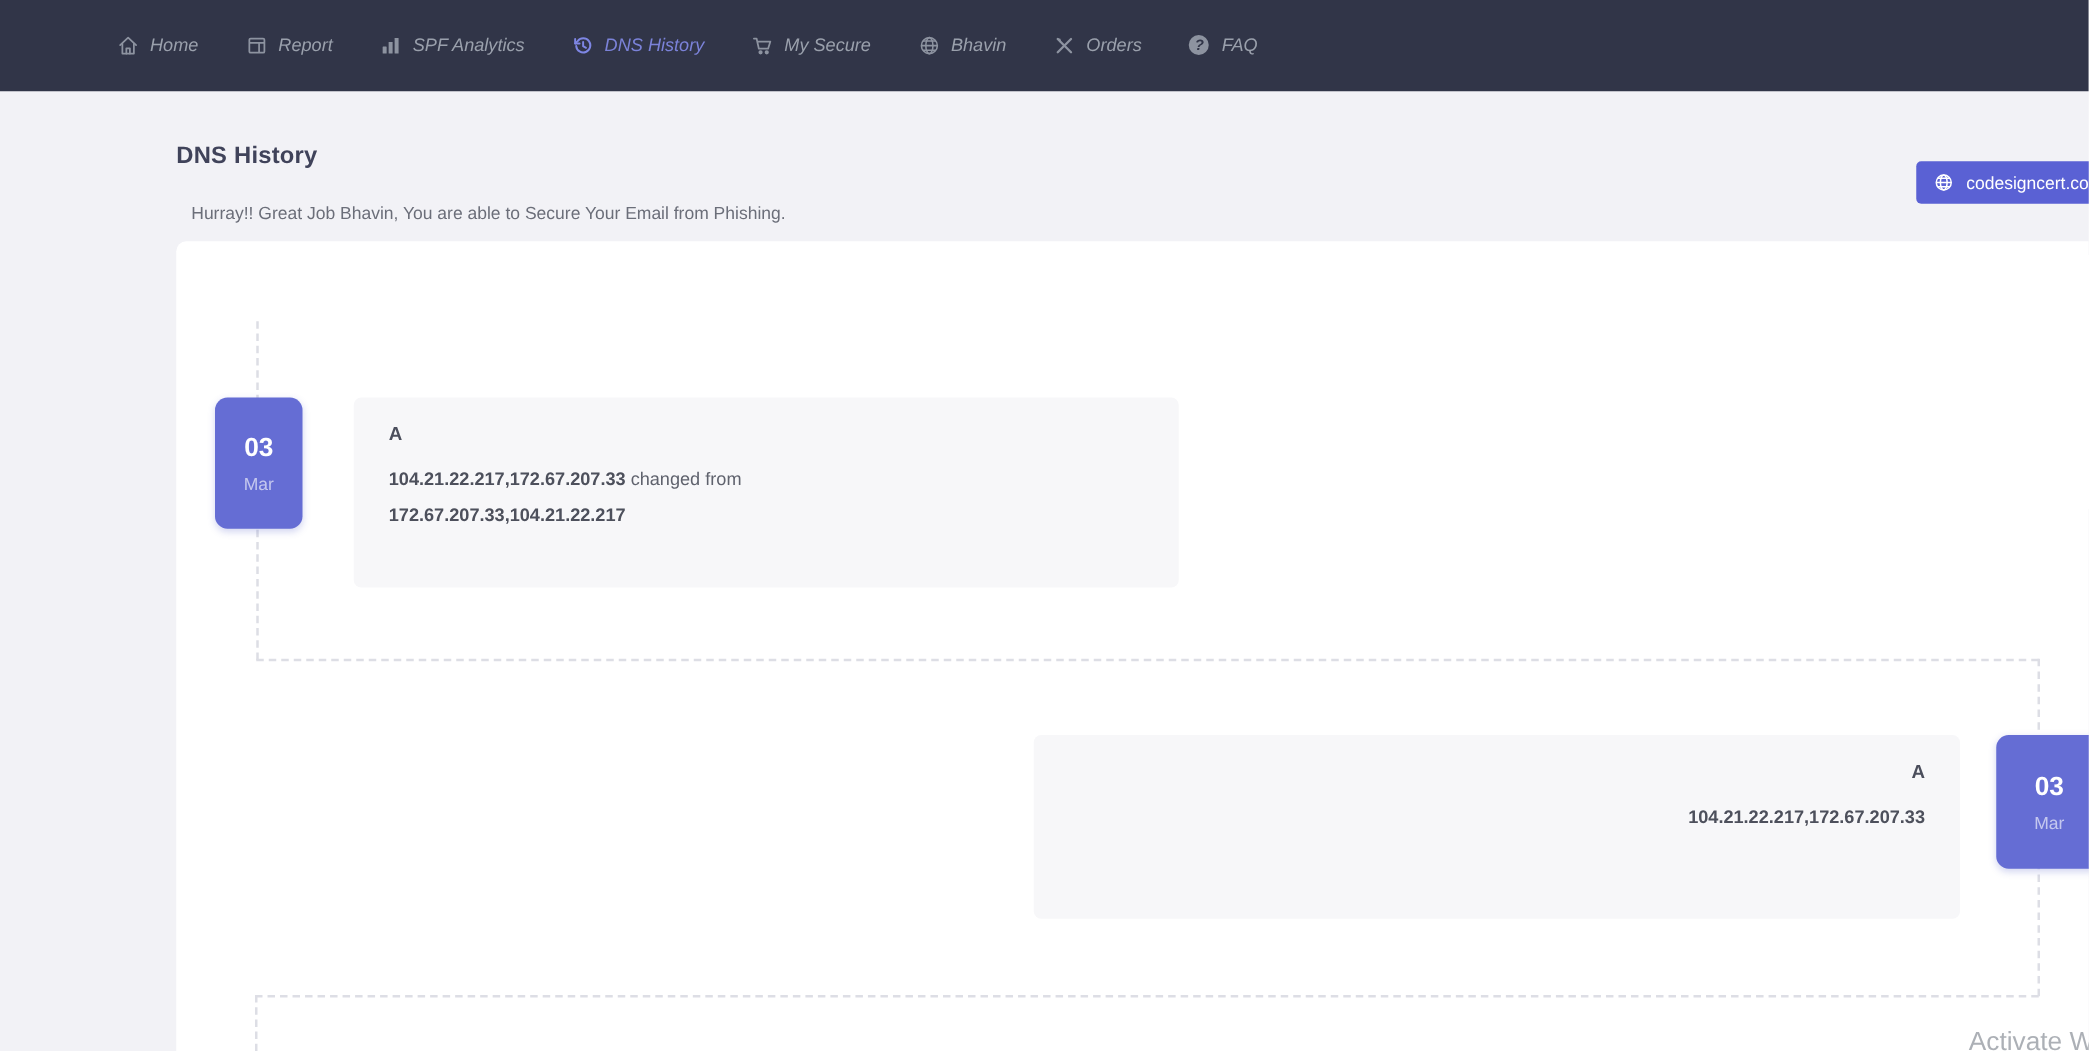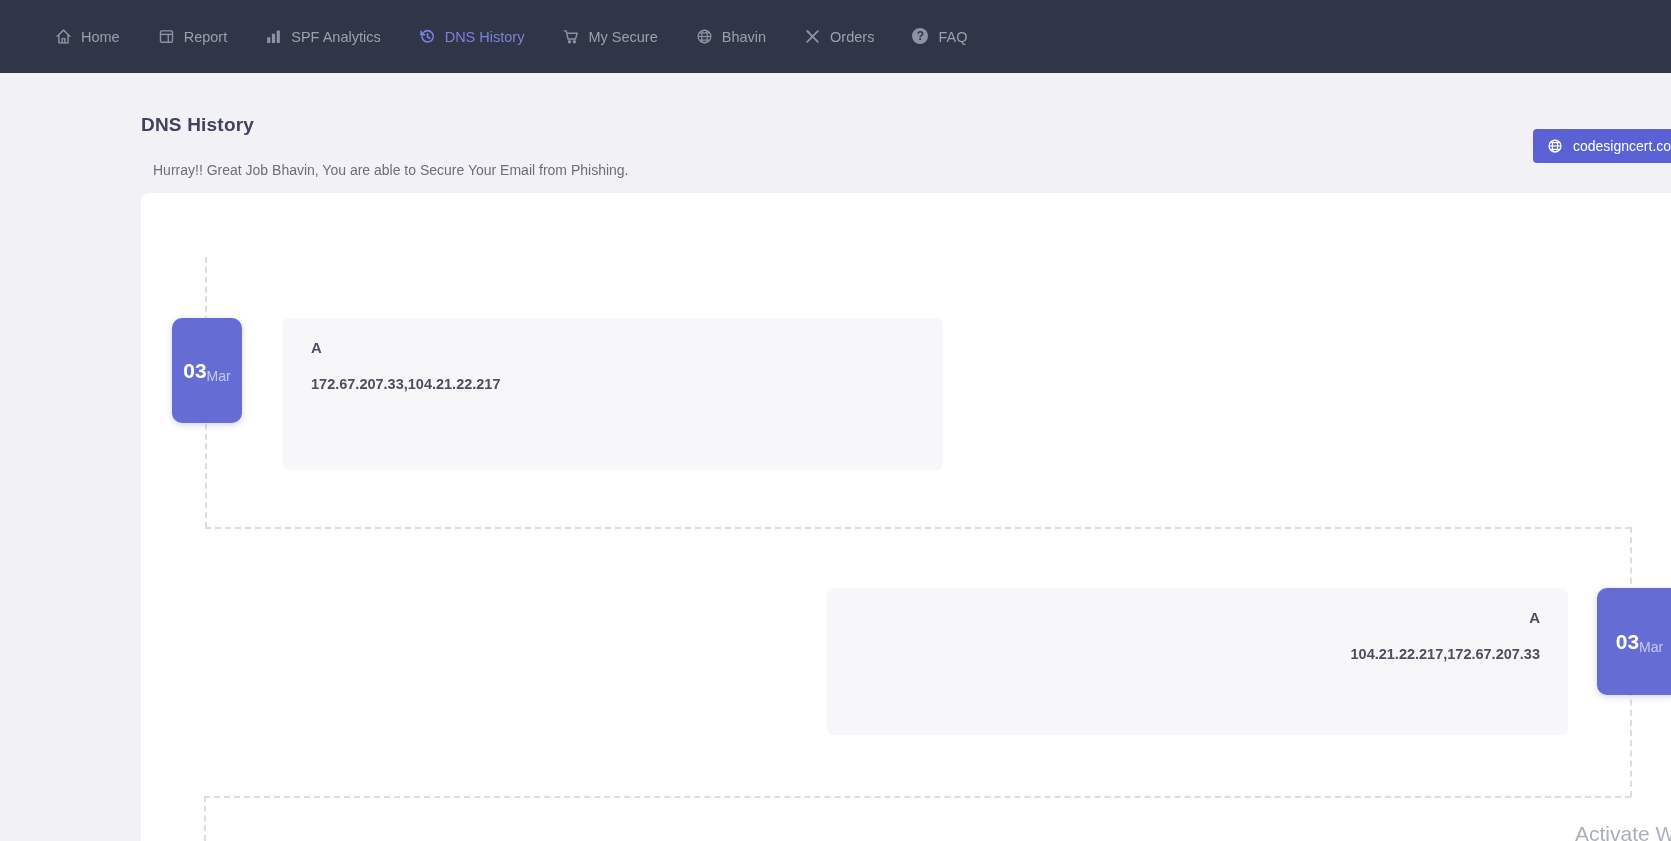--- a/index.html
+++ b/index.html
@@ -6,21 +6,21 @@
   body{
     width:1671px;height:841px;position:relative;overflow:hidden;
     background:#f2f2f6;
     font-family:"Liberation Sans", sans-serif;
     -webkit-font-smoothing:antialiased;
   }
   
   .topnav{
     position:absolute;left:0;top:0;width:1671px;height:73px;
     background:#313548;display:flex;align-items:center;
-    padding-left:55px;box-sizing:border-box;gap:38px;
+    padding-left:94px;box-sizing:border-box;gap:38px;font-style:italic;
   }
   .nav-item{
     display:flex;align-items:center;gap:9px;cursor:pointer;
     color:#9aa0ac;font-size:14.5px;white-space:nowrap;
   }
   .nav-item .nav-icon{width:17px;height:17px;display:inline-flex;color:#8d93a0;}
   .nav-item .nav-icon svg{width:17px;height:17px;}
   .nav-item.active{color:#767dd3;}
   .nav-item.active{color:#7b82d8;}
   .nav-item.active .nav-icon{color:#7e86e4;}
@@ -54,21 +54,21 @@
   .dash.v{border-left:2px dashed #dddee5;width:0;}
   .dash.h{border-top:2px dashed #dddee5;height:0;}
   .dash-v1{left:205px;top:257px;height:271px;}
   .dash-h1{left:205px;top:527px;width:1426px;}
   .dash-v2{left:1630px;top:527px;height:270px;}
   .dash-h2{left:204px;top:796px;width:1427px;}
   .dash-v3{left:204px;top:796px;height:45px;}
   
   .date-badge{
     position:absolute;background:#656dd4;border-radius:10px;
-    color:#fff;display:flex;flex-direction:row;align-items:center;justify-content:center;
+    color:#fff;display:flex;flex-direction:column;align-items:center;justify-content:center;
     box-shadow:0 2px 6px rgba(80,90,200,.25);
   }
   .badge-1{left:172px;top:318px;width:70px;height:105px;}
   .badge-2{left:1597px;top:588px;width:85px;height:107px;}
   .date-badge .day{font-size:21px;font-weight:bold;line-height:1;}
   .date-badge .month{font-size:14px;color:rgba(255,255,255,.62);margin-top:11px;line-height:1;}
   
   .card{
     position:absolute;background:#f7f7f9;border-radius:6px;
     box-sizing:border-box;padding:21px 28px;
@@ -197,20 +197,24 @@
 <div class="dash h dash-h2"></div>
 <div class="dash v dash-v3"></div>
 
 <div class="date-badge badge-1">
   <span class="day">03</span>
   <span class="month">Mar</span>
 </div>
 <div class="card card-1">
   <div class="record-type">A</div>
   <div class="chg-line">
+    <span class="ip">104.21.22.217,172.67.207.33</span>
+    <span>changed from</span>
+  </div>
+  <div class="chg-line">
     <span class="ip">172.67.207.33,104.21.22.217</span>
   </div>
 </div>
 
 <div class="card card-2">
   <div class="record-type">A</div>
   <div class="chg-line">
     <span class="ip">104.21.22.217,172.67.207.33</span>
   </div>
 </div>

